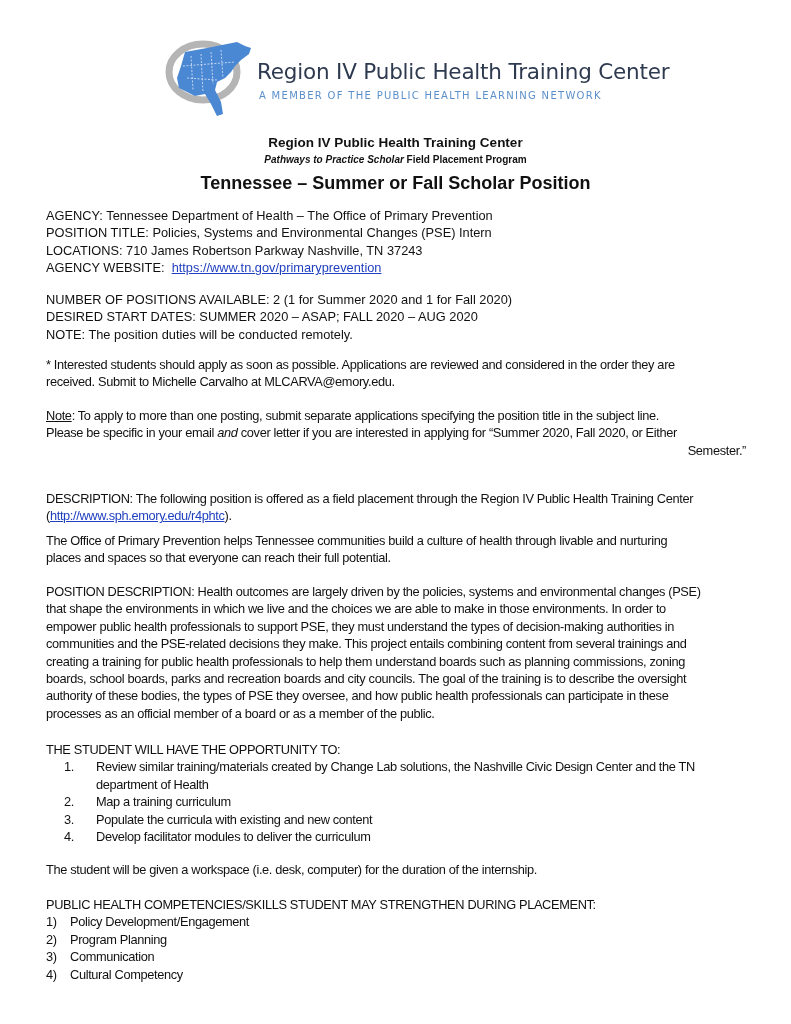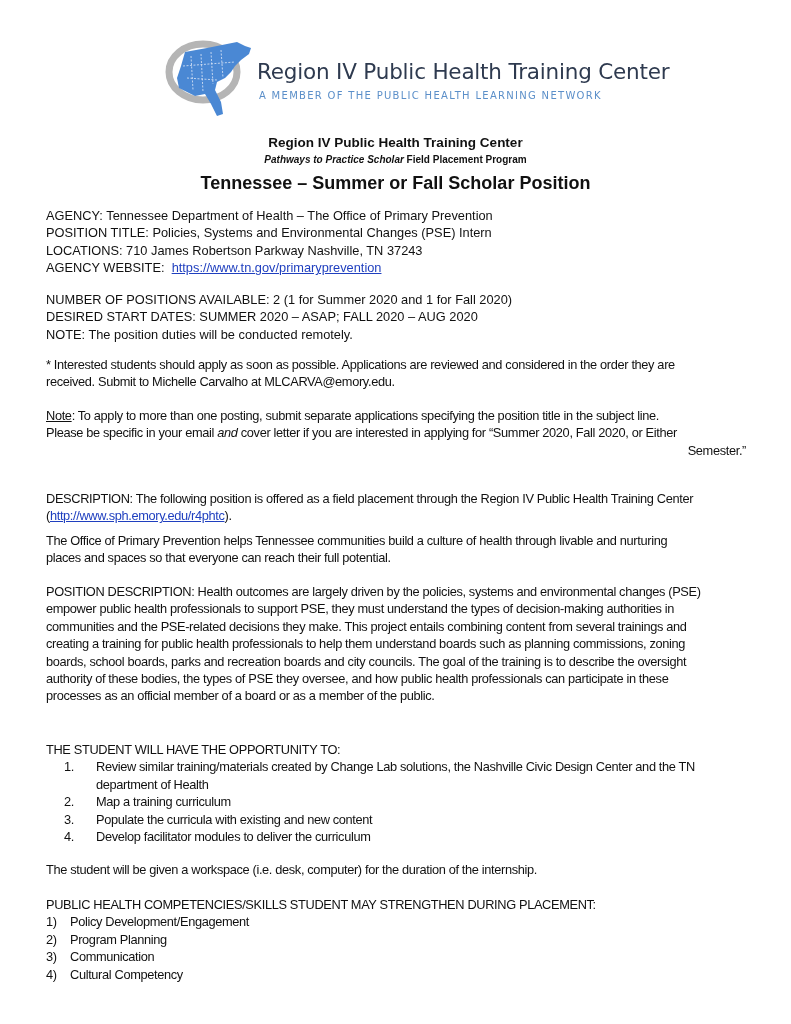--- a/index.html
+++ b/index.html
@@ -85,20 +85,21 @@
     <div class="row"><span>(</span><a class="lnk" href="#">http://www.sph.emory.edu/r4phtc</a><span>).</span></div>
   </div>
 
   <div class="txt cond" style="top:532px;">
     <div class="row">The Office of Primary Prevention helps Tennessee communities build a culture of health through livable and nurturing</div>
     <div class="row">places and spaces so that everyone can reach their full potential.</div>
   </div>
 
   <div class="txt cond" style="top:583px;">
     <div class="row">POSITION DESCRIPTION: Health outcomes are largely driven by the policies, systems and environmental changes (PSE)</div>
+    <div class="row">that shape the environments in which we live and the choices we are able to make in those environments.  In order to</div>
     <div class="row">empower public health professionals to support PSE, they must understand the types of decision-making authorities in</div>
     <div class="row">communities and the PSE-related decisions they make.  This project entails combining content from several trainings and</div>
     <div class="row">creating a training for public health professionals to help them understand boards such as planning commissions, zoning</div>
     <div class="row">boards, school boards, parks and recreation boards and city councils.  The goal of the training is to describe the oversight</div>
     <div class="row">authority of these bodies, the types of PSE they oversee, and how public health professionals can participate in these</div>
     <div class="row">processes as an official member of a board or as a member of the public.</div>
   </div>
 
   <div class="txt cond" style="top:741px;">
     <div class="row">THE STUDENT WILL HAVE THE OPPORTUNITY TO:</div>

